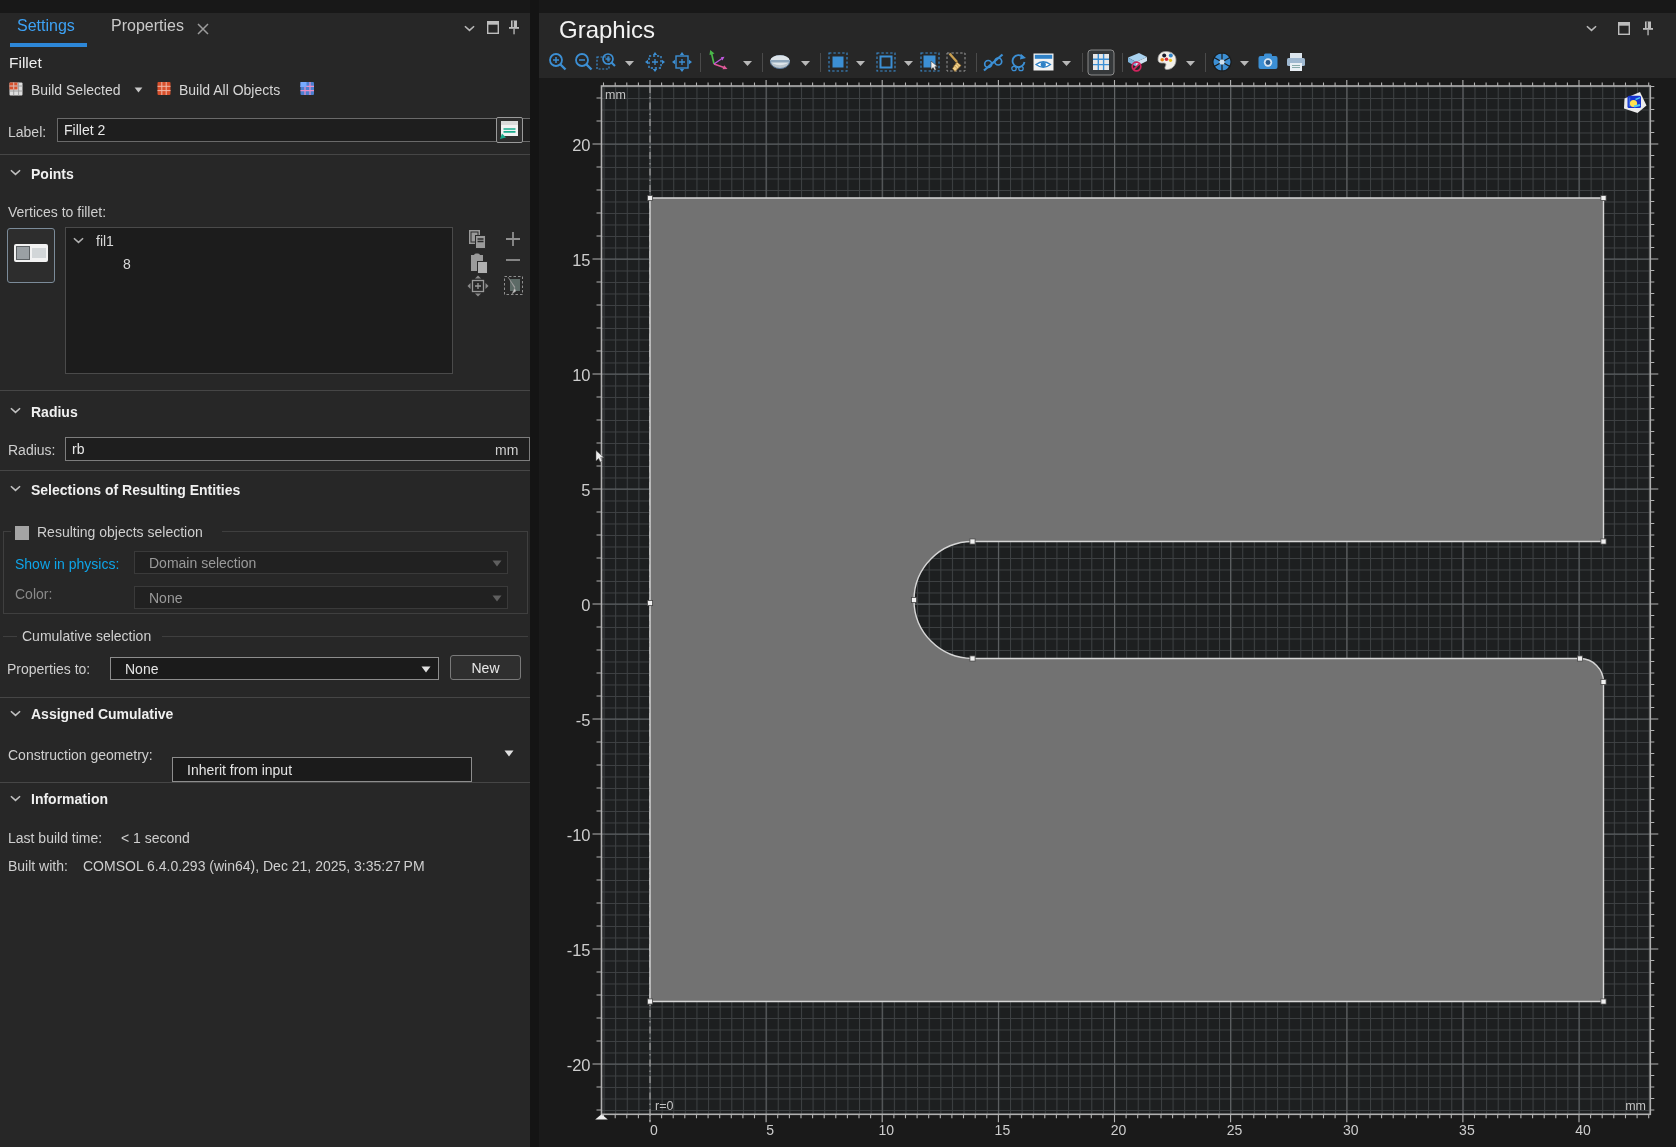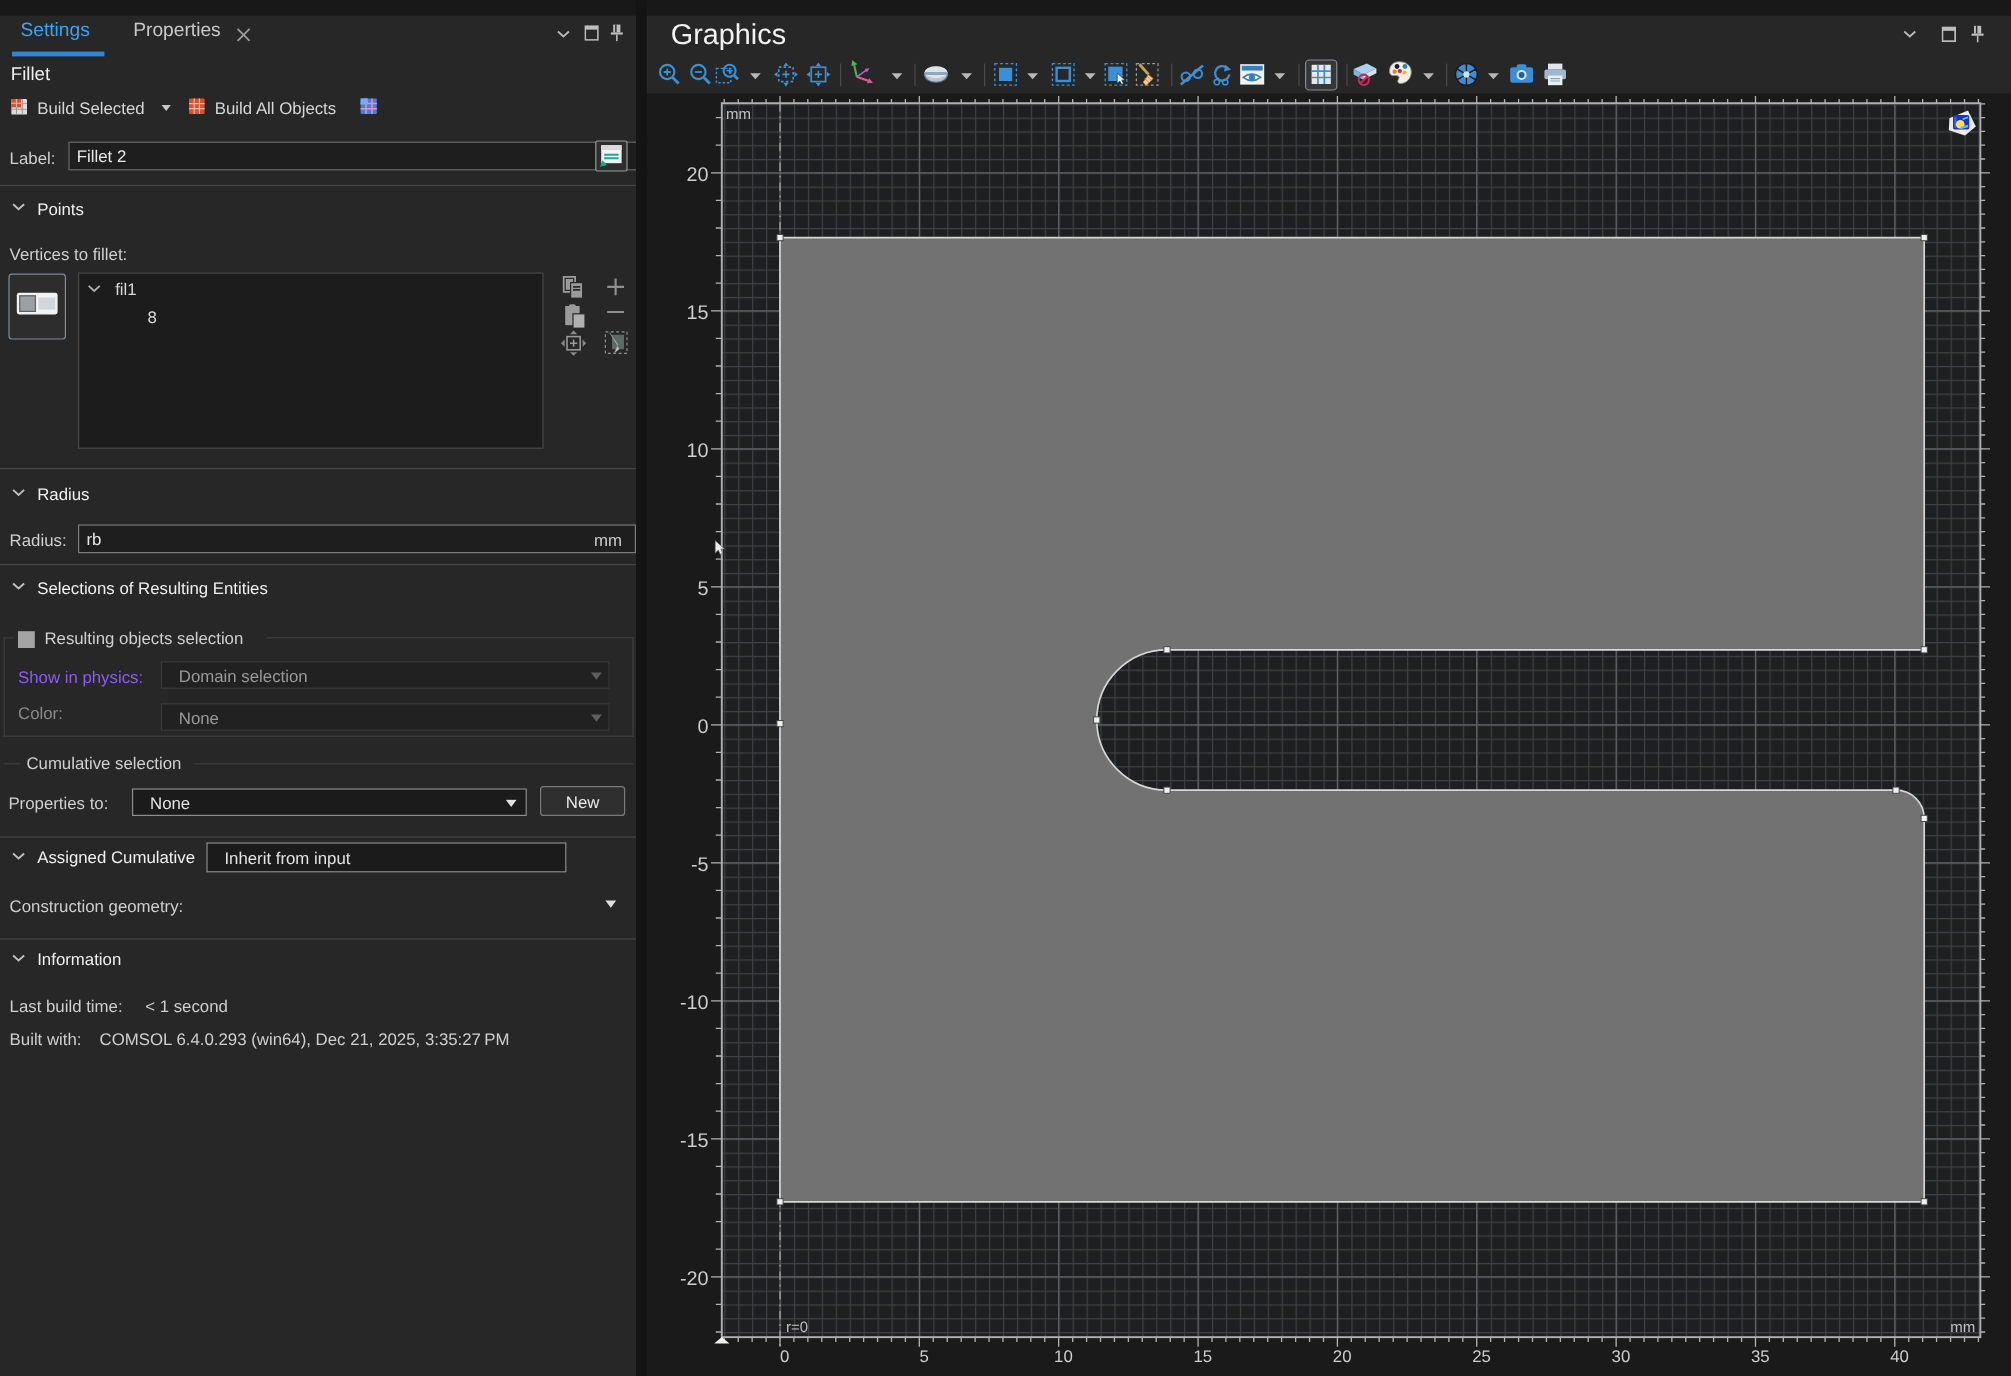--- a/index.html
+++ b/index.html
@@ -1,18 +1,18 @@
 <!DOCTYPE html>
 <html><head><meta charset="utf-8"><style>
 *{margin:0;padding:0;box-sizing:border-box}
 body{width:1676px;height:1147px;background:#181818;font-family:"Liberation Sans",sans-serif;
 position:relative;overflow:hidden;color:#cfcfcf;-webkit-font-smoothing:antialiased}
 .ab{position:absolute}
 .t13{font-size:14px;color:#cfcfcf;white-space:nowrap}
-.hd{font-size:14px;font-weight:normal;color:#f0f0f0;white-space:nowrap}
+.hd{font-size:14px;font-weight:bold;color:#f0f0f0;white-space:nowrap}
 .inp{position:absolute;background:#1e1e1e;border:1px solid #6a6a6a;color:#e8e8e8;font-size:14px;
 display:flex;align-items:center;padding-left:6px;white-space:nowrap}
 .cmb{position:absolute;background:#1b1b1b;border:1px solid #8d8d8d;color:#e4e4e4;font-size:14px;
 display:flex;align-items:center;padding-left:14px;white-space:nowrap}
 .cmbd{position:absolute;background:#212121;border:1px solid #3a3a3a;color:#9a9a9a;font-size:14px;
 display:flex;align-items:center;padding-left:14px;white-space:nowrap}
 .sep{position:absolute;left:0;width:530px;height:1px;background:#464646}
 </style></head><body>
 
 <div class="ab" style="left:0;top:13px;width:530px;height:1134px;background:#272727"></div>
@@ -126,21 +126,21 @@
 <div class="sep" style="top:470px"></div>
 <svg style="position:absolute;left:10px;top:485px" width="11" height="7" viewBox="0 0 12 7">
     <path d="M1 1 L6 5.6 L11 1" stroke="#c0c0c0" stroke-width="1.7" fill="none"></path>
   </svg>
 <div class="ab hd" style="left:31px;top:482px">Selections of Resulting Entities</div>
 <div class="ab" style="left:3px;top:531px;width:525px;height:83px;border:1px solid #3f3f3f;border-top:none"></div>
 <div class="ab" style="left:222px;top:531px;width:306px;height:1px;background:#3f3f3f"></div>
 <div class="ab" style="left:3px;top:531px;width:8px;height:1px;background:#3f3f3f"></div>
 <div class="ab" style="left:15px;top:526px;width:14px;height:14px;background:#a4a4a4"></div>
 <div class="ab t13" style="left:37px;top:524px">Resulting objects selection</div>
-<div class="ab t13" style="left:15px;top:556px;color:#8b5cf6">Show in physics:</div>
+<div class="ab t13" style="left:15px;top:556px;color:#0ea5e9">Show in physics:</div>
 <div class="cmbd" style="left:134px;top:551px;width:374px;height:23px">Domain selection</div>
 <svg style="position:absolute;left:492px;top:560px" width="10" height="7" viewBox="0 0 10 7">
     <polygon points="0.5,0.5 9.5,0.5 5,6.5" fill="#5f5f5f"></polygon>
   </svg>
 <div class="ab t13" style="left:15px;top:586px;color:#8a8a8a">Color:</div>
 <div class="cmbd" style="left:134px;top:586px;width:374px;height:23px">None</div>
 <svg style="position:absolute;left:492px;top:595px" width="10" height="7" viewBox="0 0 10 7">
     <polygon points="0.5,0.5 9.5,0.5 5,6.5" fill="#5f5f5f"></polygon>
   </svg>
 <div class="ab" style="left:3px;top:636px;width:14px;height:1px;background:#3f3f3f"></div>
@@ -151,21 +151,21 @@
 <svg style="position:absolute;left:421px;top:666px" width="10" height="7" viewBox="0 0 10 7">
     <polygon points="0.5,0.5 9.5,0.5 5,6.5" fill="#e0e0e0"></polygon>
   </svg>
 <div class="ab" style="left:450px;top:655px;width:71px;height:25px;background:#2f2f2f;border:1px solid #7a7a7a;border-radius:3px;display:flex;align-items:center;justify-content:center;font-size:14px;color:#e8e8e8">New</div>
 <div class="sep" style="top:697px"></div>
 <svg style="position:absolute;left:10px;top:710px" width="11" height="7" viewBox="0 0 12 7">
     <path d="M1 1 L6 5.6 L11 1" stroke="#c0c0c0" stroke-width="1.7" fill="none"></path>
   </svg>
 <div class="ab hd" style="left:31px;top:706px">Assigned Cumulative</div>
 <div class="ab t13" style="left:8px;top:747px">Construction geometry:</div>
-<div class="cmb" style="left:172px;top:702px;width:300px;height:25px">Inherit from input</div>
+<div class="cmb" style="left:172px;top:757px;width:300px;height:25px">Inherit from input</div>
 <svg style="position:absolute;left:504px;top:750px" width="10" height="7" viewBox="0 0 10 7">
     <polygon points="0.5,0.5 9.5,0.5 5,6.5" fill="#e0e0e0"></polygon>
   </svg>
 <div class="sep" style="top:782px"></div>
 <svg style="position:absolute;left:10px;top:795px" width="11" height="7" viewBox="0 0 12 7">
     <path d="M1 1 L6 5.6 L11 1" stroke="#c0c0c0" stroke-width="1.7" fill="none"></path>
   </svg>
 <div class="ab hd" style="left:31px;top:791px">Information</div>
 <div class="ab t13" style="left:8px;top:830px">Last build time:</div>
 <div class="ab t13" style="left:121px;top:830px">&lt; 1 second</div>

